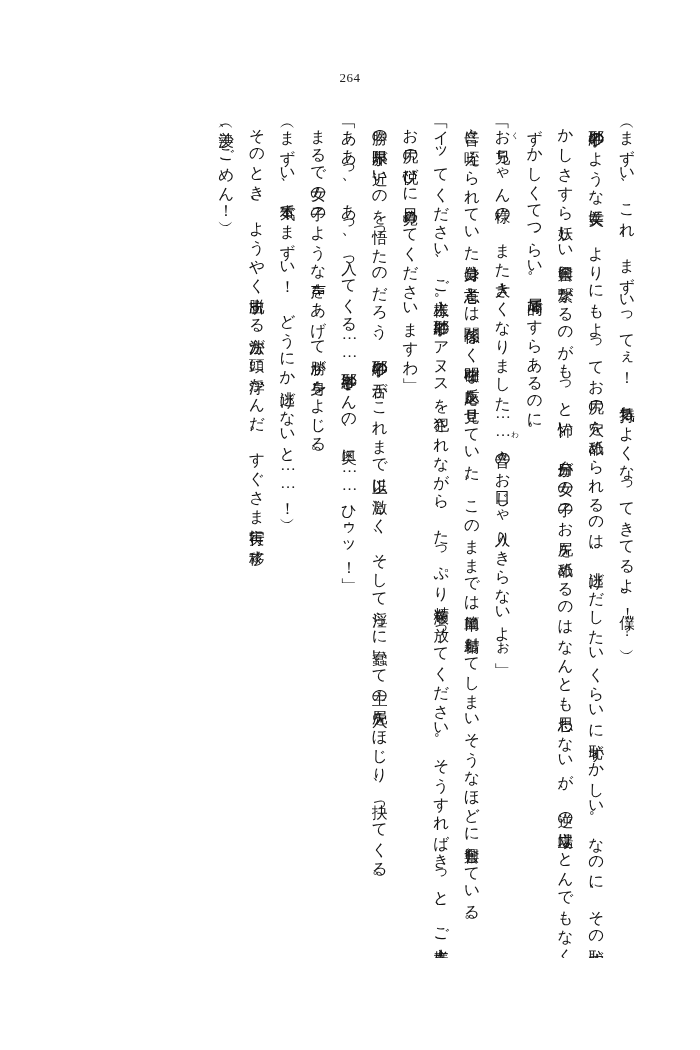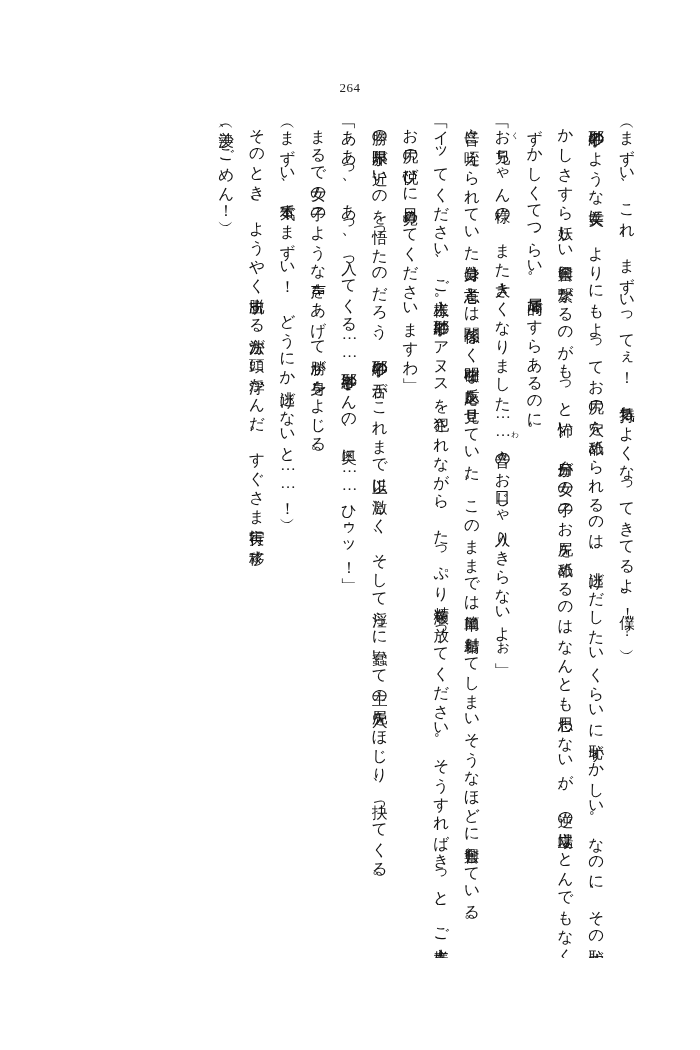--- a/index.html
+++ b/index.html
@@ -16,21 +16,21 @@
   }
   .page {
     position: relative;
     width: 700px;
     height: 1050px;
     box-sizing: border-box;
     background: #ffffff;
   }
   .page-number {
     position: absolute;
-    top: 80px;
+    top: 70px;
     left: 0;
     right: 0;
     text-align: center;
     font-size: 13px;
     letter-spacing: 0.5px;
     color: #202020;
     font-family: "Liberation Serif", "DejaVu Serif", serif;
   }
   .body-text {
     position: absolute;

